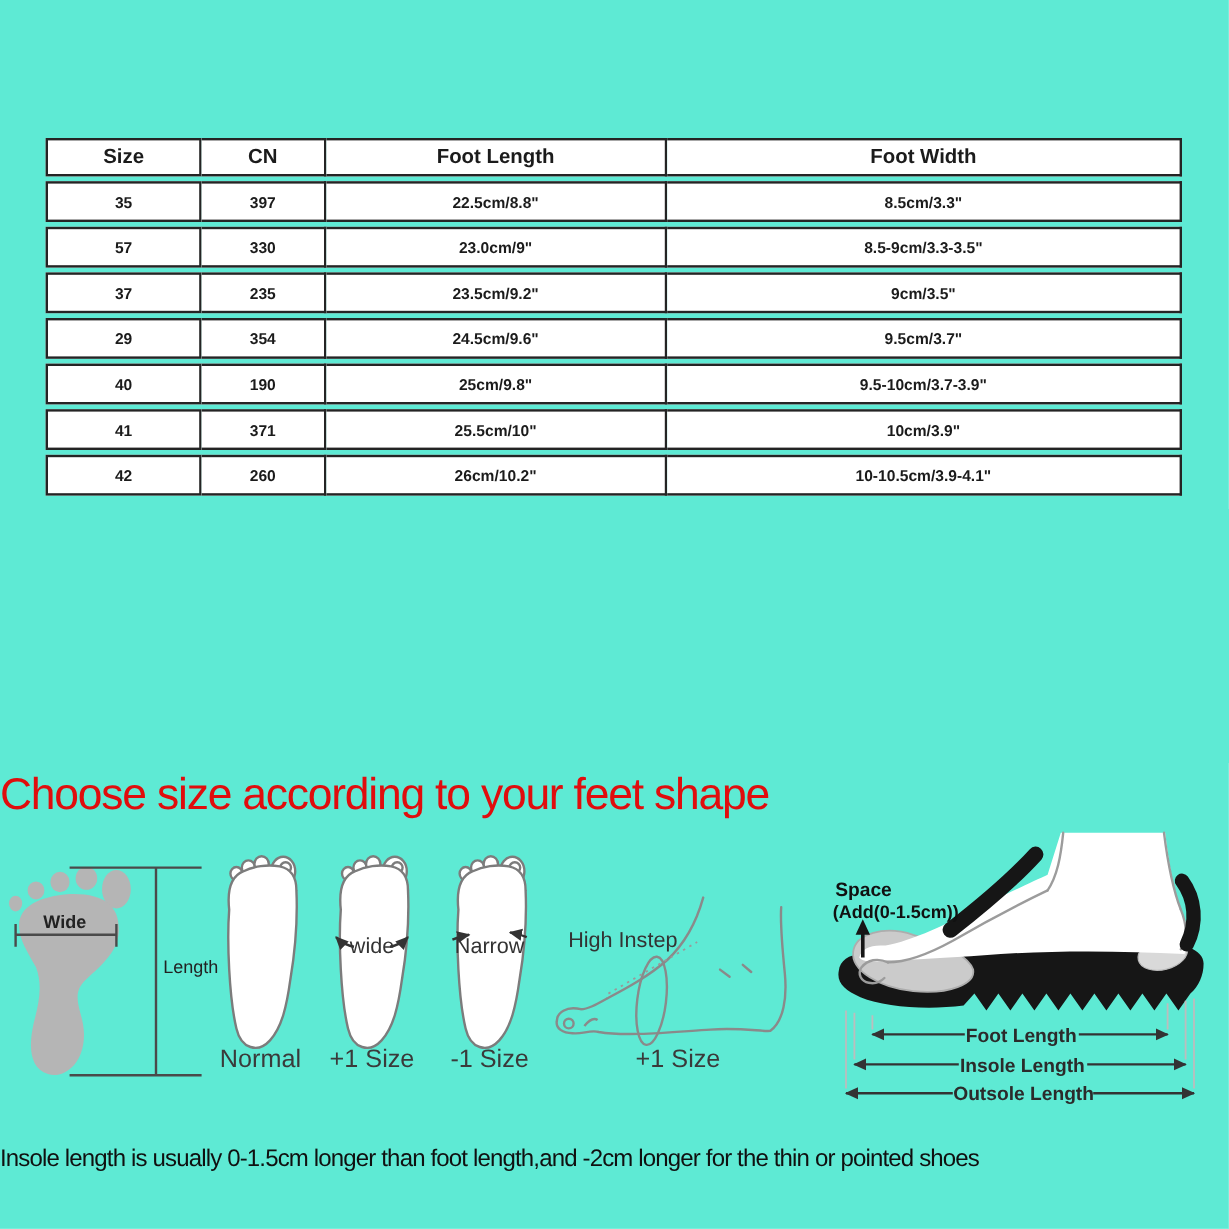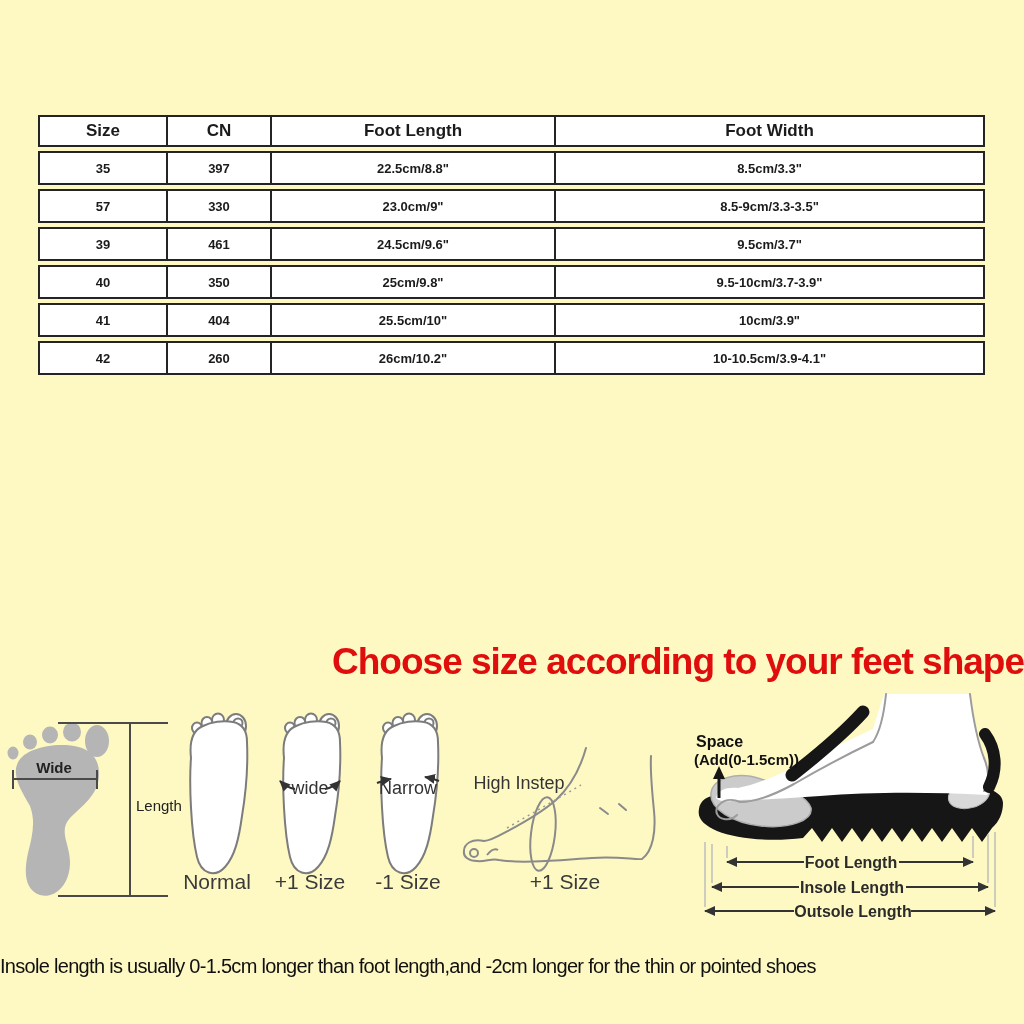--- a/index.html
+++ b/index.html
@@ -1,23 +1,23 @@
 <!DOCTYPE html>
 <html><head>
 <meta charset="utf-8">
 <style>
   html,body{margin:0;padding:0}
   body{width:1024px;height:1024px;background:#fff;font-family:"Liberation Sans",sans-serif;position:relative;overflow:hidden}
-  .canvas{position:absolute;left:0;top:0;width:1024px;height:1024px;background:#fef9c3}
+  .canvas{position:absolute;left:0;top:0;width:1024px;height:1024px;background:#5eead4}
   table.size{position:absolute;left:38px;top:111px;width:947px;border-collapse:separate;border-spacing:0 4px;table-layout:fixed}
   table.size th,table.size td{border-top:2px solid #242424;border-bottom:2px solid #242424;border-right:2px solid #242424;text-align:center;vertical-align:middle;font-weight:bold;color:#1b1b1b;padding:0;background:#fff}
   table.size th:first-child,table.size td:first-child{border-left:2px solid #242424}
   table.size th{height:28px;font-size:17px}
   table.size td{height:30px;font-size:13px}
-  .heading{position:absolute;top:641px;left:0;width:100%;text-align:right;font-weight:bold;font-size:37px;letter-spacing:-1px;color:#e00d0d;white-space:nowrap}
+  .heading{position:absolute;top:641px;left:0;width:100%;text-align:left;font-weight:normal;font-size:37px;letter-spacing:-1px;color:#e00d0d;white-space:nowrap}
   .footnote{position:absolute;top:955px;left:0;width:100%;text-align:left;font-weight:normal;font-size:20px;letter-spacing:-0.7px;color:#101010;white-space:nowrap}
   svg.diagram{position:absolute;left:0;top:692px;width:1024px;height:245px}
   svg text{font-family:"Liberation Sans",sans-serif}
   .meas-label{fill:#2b2b2b;font-size:16px;font-weight:bold}
   .sketch-label{fill:#3a3a3a;font-size:21px}
   .sketch-small{fill:#333;font-size:18px}
 </style>
 </head>
 <body>
 
@@ -45,34 +45,40 @@
           <td>22.5cm/8.8"</td>
           <td>8.5cm/3.3"</td>
         </tr>
       <tr>
           <td>57</td>
           <td>330</td>
           <td>23.0cm/9"</td>
           <td>8.5-9cm/3.3-3.5"</td>
         </tr>
       <tr>
-          <td>39</td>
-          <td>461</td>
+          <td>37</td>
+          <td>235</td>
+          <td>23.5cm/9.2"</td>
+          <td>9cm/3.5"</td>
+        </tr>
+      <tr>
+          <td>29</td>
+          <td>354</td>
           <td>24.5cm/9.6"</td>
           <td>9.5cm/3.7"</td>
         </tr>
       <tr>
           <td>40</td>
-          <td>350</td>
+          <td>190</td>
           <td>25cm/9.8"</td>
           <td>9.5-10cm/3.7-3.9"</td>
         </tr>
       <tr>
           <td>41</td>
-          <td>404</td>
+          <td>371</td>
           <td>25.5cm/10"</td>
           <td>10cm/3.9"</td>
         </tr>
       <tr>
           <td>42</td>
           <td>260</td>
           <td>26cm/10.2"</td>
           <td>10-10.5cm/3.9-4.1"</td>
         </tr>
     </tbody>

